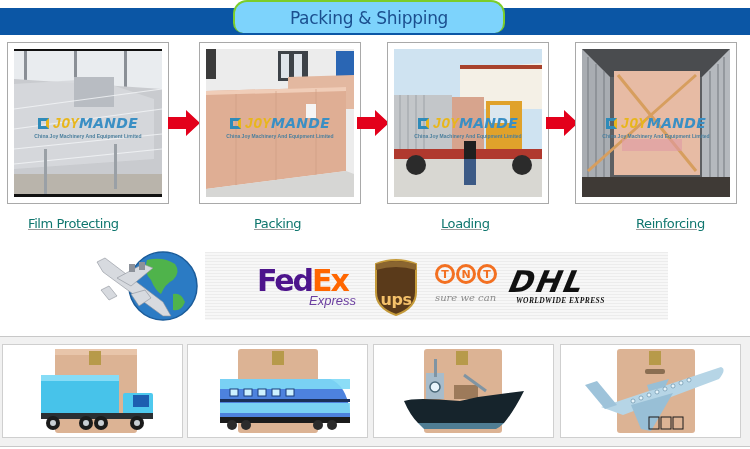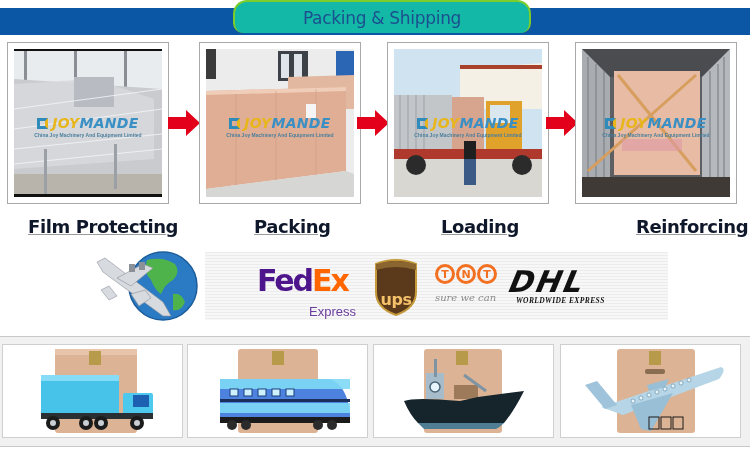--- a/index.html
+++ b/index.html
@@ -1,44 +1,44 @@
 <!DOCTYPE html>
 <html><head>
 <meta charset="utf-8">
 <style>
   * { margin:0; padding:0; box-sizing:border-box; }
   html, body { width:750px; height:449px; background:#fff; overflow:hidden; }
   body { position:relative; font-family:"Liberation Sans", sans-serif; }
 
   .band { position:absolute; left:0; top:8px; width:750px; height:27px; background:#0b56a5; }
-  .pill { position:absolute; left:233px; top:0; width:298px; height:33px; background:#14b8a6;
+  .pill { position:absolute; left:233px; top:0; width:272px; height:33px; background:#7dd3fc;
           border:2px solid #7ccd2a; border-bottom:none; border-radius:14px 14px 10px 10px;
           display:flex; align-items:center; justify-content:center; }
   .pill span { font-family:"DejaVu Sans", sans-serif; font-size:17px; color:#1b4f8f; letter-spacing:-0.3px; }
 
   .frame { position:absolute; top:42px; width:162px; height:162px; border:1px solid #a9a9a9; background:#fff; }
   .photo { position:absolute; left:6px; top:6px; width:148px; height:148px; overflow:hidden; }
   .logo { position:absolute; left:0; right:0; top:66px; text-align:center; }
   .logo .brand { font-family:"DejaVu Sans", sans-serif; font-weight:bold; font-style:italic; font-size:14px; color:#3a8fc4; letter-spacing:0.3px; }
-  .logo .brand b { color:#e8b61b; font-style:italic; }
+  .logo .brand b { color:#e8b61b; font-style:italic;font-family:Liberation Mono, monospace; }
   .logo .mark { display:inline-block; width:11px; height:11px; border:3px solid #2f8bb9; border-right-color:#e8b61b; margin-right:4px; vertical-align:-1px; }
   .logo .sub { font-size:5px; color:#4a7f9d; font-weight:bold; margin-top:1px; white-space:nowrap; }
 
   .arrow { position:absolute; top:110px; width:32px; height:26px; }
 
-  .step-label { position:absolute; top:216px; font-family:"DejaVu Sans", sans-serif; font-weight:bold; font-size:18px; color:#0f172a; text-decoration:underline; text-decoration-color:#9a9a9a; letter-spacing:-0.4px; }
+  .step-label { position:absolute; top:216px; font-family:"DejaVu Sans", sans-serif; font-weight:normal; font-size:13px; color:#0f766e; text-decoration:underline; text-decoration-color:#9a9a9a; letter-spacing:-0.4px; }
 
   .courier-strip { position:absolute; left:205px; top:252px; width:463px; height:68px;
       background:repeating-linear-gradient(#ececec 0 1px,#f7f7f7 1px 3px); }
   .globe-wrap { position:absolute; left:95px; top:250px; width:105px; height:72px; }
 
   .fedex { position:absolute; left:257px; top:263px;text-align:right; }
   .fedex .fe { font-family:"DejaVu Sans", sans-serif; font-weight:bold; font-size:30px; letter-spacing:-2px; }
   .fedex .fe .a { color:#4d148c; } .fedex .fe .b { color:#ff6600; }
-  .fedex .ex { position:absolute; left:52px; top:41px; font-size:13px; color:#6b3ea0; font-family:"Liberation Sans", sans-serif; }
+  .fedex .ex { position:absolute; left:52px; top:30px; font-size:13px; color:#6b3ea0; font-family:"Liberation Sans", sans-serif;font-style:italic; }
 
   .tnt { position:absolute; left:435px; top:264px; }
   .tnt .circles { display:flex; gap:1px; }
   .tnt .c { width:20px; height:20px; border-radius:50%; border:3px solid #f37021; display:flex; align-items:center; justify-content:center; font-weight:bold; font-size:11px; color:#f37021; font-family:"DejaVu Sans", sans-serif; }
   .tnt .sure { font-size:10px; color:#8a8a8a; margin-top:8px; font-style:italic; font-family:"DejaVu Serif", serif; }
 
   .dhl { position:absolute; left:510px; top:268px; }
   .dhl .big { font-family:"DejaVu Sans", sans-serif; font-weight:bold; font-style:italic; font-size:30px; color:#111; letter-spacing:2px; line-height:28px; transform:skewX(-12deg); }
   .dhl .ww { font-size:7.5px; font-weight:bold; font-style:italic; color:#111; letter-spacing:0.4px; margin-left:6px; font-family:Liberation Serif, serif; }
 

